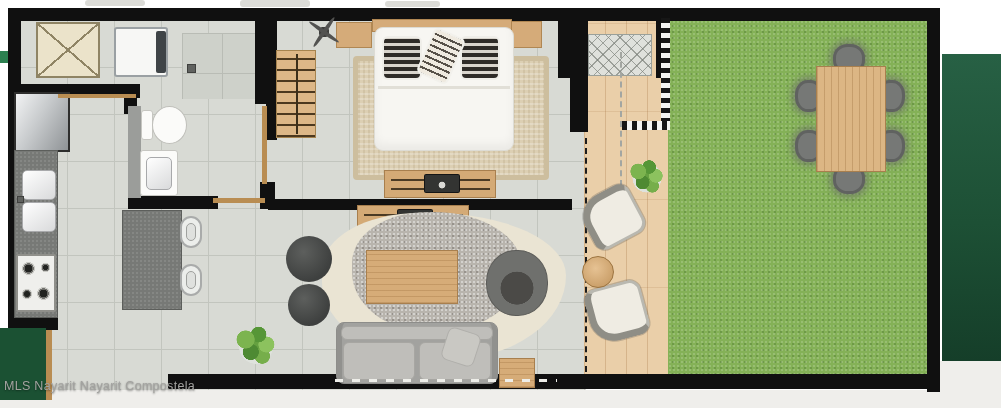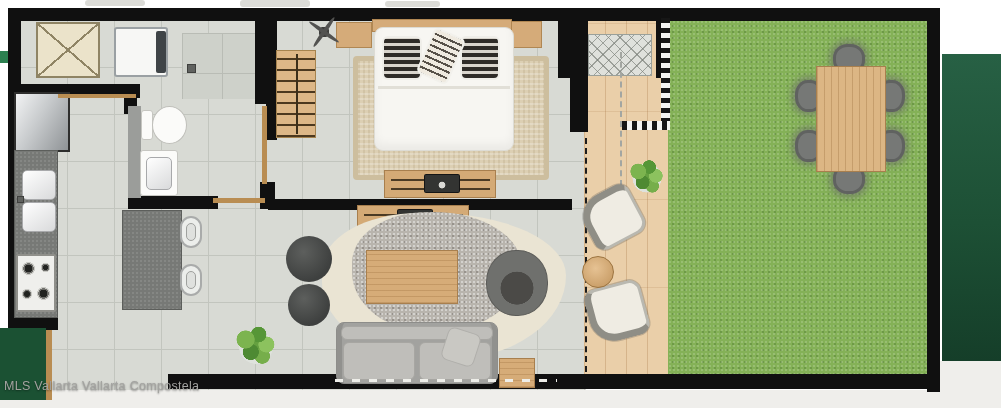--- a/index.html
+++ b/index.html
@@ -182,14 +182,14 @@
       <div class="el dining-chair" style="left: 833px; top: 44px; width: 32px; height: 30px;"></div>
       <div class="el dining-chair" style="left: 833px; top: 164px; width: 32px; height: 30px;"></div>
       <div class="el dining-chair" style="left: 795px; top: 80px; width: 28px; height: 32px;"></div>
       <div class="el dining-chair" style="left: 795px; top: 130px; width: 28px; height: 32px;"></div>
       <div class="el dining-chair" style="left: 877px; top: 80px; width: 28px; height: 32px;"></div>
       <div class="el dining-chair" style="left: 877px; top: 130px; width: 28px; height: 32px;"></div>
       <div class="el wood-v" style="left: 816px; top: 66px; width: 70px; height: 106px;"></div>
       <div class="el greenblock" style="left: 0px; top: 328px; width: 46px; height: 72px;"></div>
       <div class="el doorline" style="left: 46px; top: 330px; width: 6px; height: 70px;"></div>
     </div>
-  <div id="watermark">MLS Vallarta Vallarta Compostela</div>
+  <div id="watermark">MLS Nayarit Nayarit Compostela</div>
 </div>
 
 </body></html>

